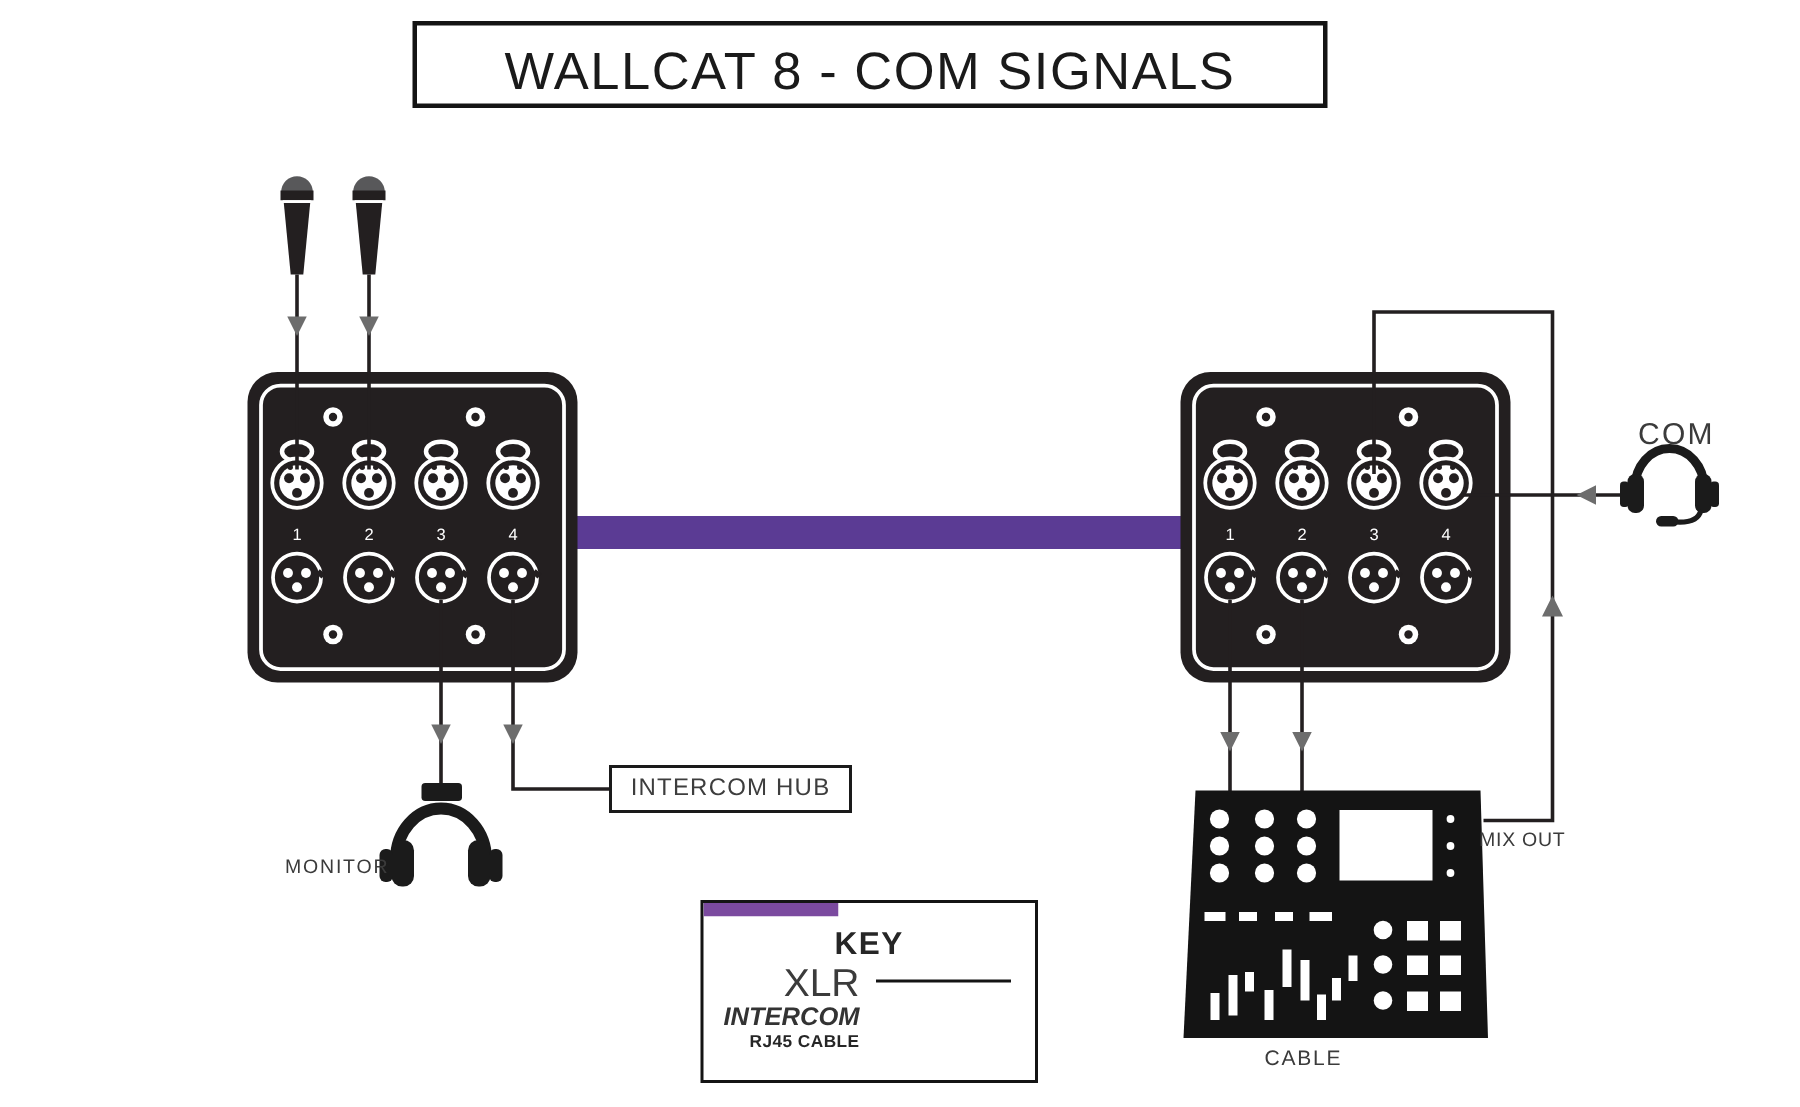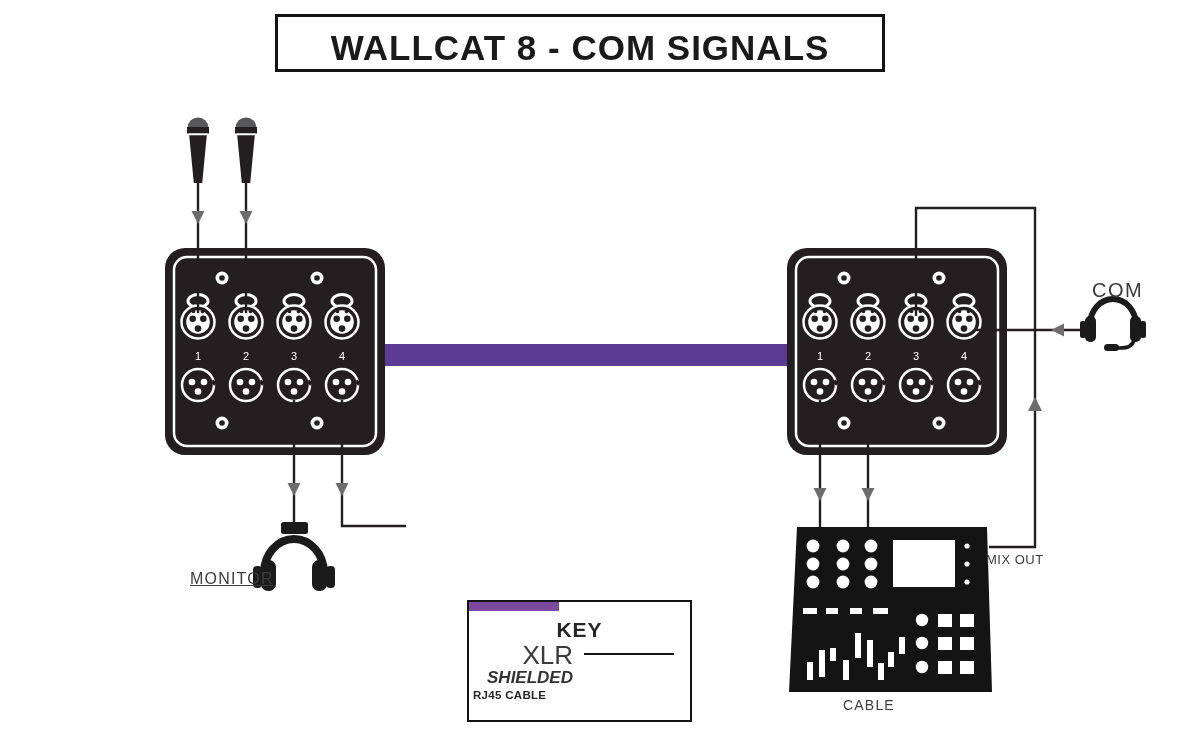--- a/index.html
+++ b/index.html
@@ -2,41 +2,41 @@
 <html><head>
 <meta charset="utf-8">
 <style>
   html,body{margin:0;padding:0;background:#ffffff;}
   .stage{position:relative;width:1200px;height:738px;background:#ffffff;overflow:hidden;
          font-family:"Liberation Sans",sans-serif;}
   .stage svg{position:absolute;left:0;top:0;}
   .title-box{position:absolute;left:275px;top:14px;width:610px;height:58px;
              border:3px solid #141414;display:flex;align-items:center;justify-content:center;
              box-sizing:border-box;background:#fff;}
-  .title-box span{font-size:35px;font-weight:700;letter-spacing:1px;color:#1a1a1a;margin-top:10px;}
+  .title-box span{font-size:35px;font-weight:400;letter-spacing:1px;color:#1a1a1a;margin-top:10px;}
   .lbl{position:absolute;color:#3b3b3b;white-space:nowrap;}
   .lbl-com{left:1092px;top:279px;font-size:20px;letter-spacing:1.5px;}
   .lbl-mixout{left:986px;top:552px;font-size:13px;letter-spacing:0.5px;}
-  .lbl-monitor{left:190px;top:570px;font-size:16px;letter-spacing:1.2px;text-decoration:underline;}
+  .lbl-monitor{left:190px;top:570px;font-size:13px;letter-spacing:1.2px;}
   .lbl-mixer{left:843px;top:697px;font-size:14px;letter-spacing:1.2px;}
   .hub-box{position:absolute;left:406px;top:510px;width:162px;height:32px;
            border:2px solid #1a1a1a;display:flex;align-items:center;justify-content:center;
            box-sizing:border-box;background:#fff;}
   .hub-box span{font-size:16px;letter-spacing:0.8px;color:#3d3d3d;}
   .key-box{position:absolute;left:467px;top:600px;width:225px;height:122px;
            border:2.5px solid #141414;box-sizing:border-box;background:#fff;}
   .key-title{position:absolute;left:0;top:16px;width:100%;text-align:center;
              font-size:21px;font-weight:bold;letter-spacing:1px;color:#262626;}
   .key-xlr{position:absolute;left:0;top:38px;width:104px;text-align:right;
            font-size:26px;color:#3b3b3b;}
   .key-xlr-line{position:absolute;left:115px;top:51px;width:90px;height:0;
                 border-top:2.5px solid #141414;}
   .key-shielded{position:absolute;left:0;top:66px;width:104px;text-align:right;
                 font-size:17px;font-style:italic;font-weight:600;color:#333333;}
-  .key-rj45{position:absolute;left:4px;top:87px;width:100px;text-align:left;
+  .key-rj45{position:absolute;left:4px;top:87px;width:100px;text-align:right;
             font-size:11.5px;font-weight:bold;letter-spacing:0.3px;color:#262626;}
   .key-purple-swatch{position:absolute;left:115px;top:84px;}
 </style>
 </head>
 <body>
 
 <div class="stage">
 
   <svg width="1200" height="738" viewBox="0 0 1200 738">
     <defs>
@@ -199,25 +199,28 @@
 
   <div class="title-box">
     <span>WALLCAT 8 - COM SIGNALS</span>
   </div>
 
   <div class="lbl lbl-com">COM</div>
   <div class="lbl lbl-mixout">MIX OUT</div>
   <div class="lbl lbl-monitor">MONITOR</div>
   <div class="lbl lbl-mixer">CABLE</div>
 
+  <div class="hub-box">
+    <span>INTERCOM HUB</span>
+  </div>
 
   <div class="key-box">
     <div class="key-title">KEY</div>
     <div class="key-xlr">XLR</div>
     <div class="key-xlr-line"></div>
-    <div class="key-shielded">SHIELDED</div>
+    <div class="key-shielded">INTERCOM</div>
     <div class="key-rj45">RJ45 CABLE</div>
     <svg class="key-purple-swatch" width="90" height="9">
       <rect x="0" y="0" width="90" height="9" fill="#7b4a9f"></rect>
     </svg>
   </div>
 
 </div>
 
 </body></html>

